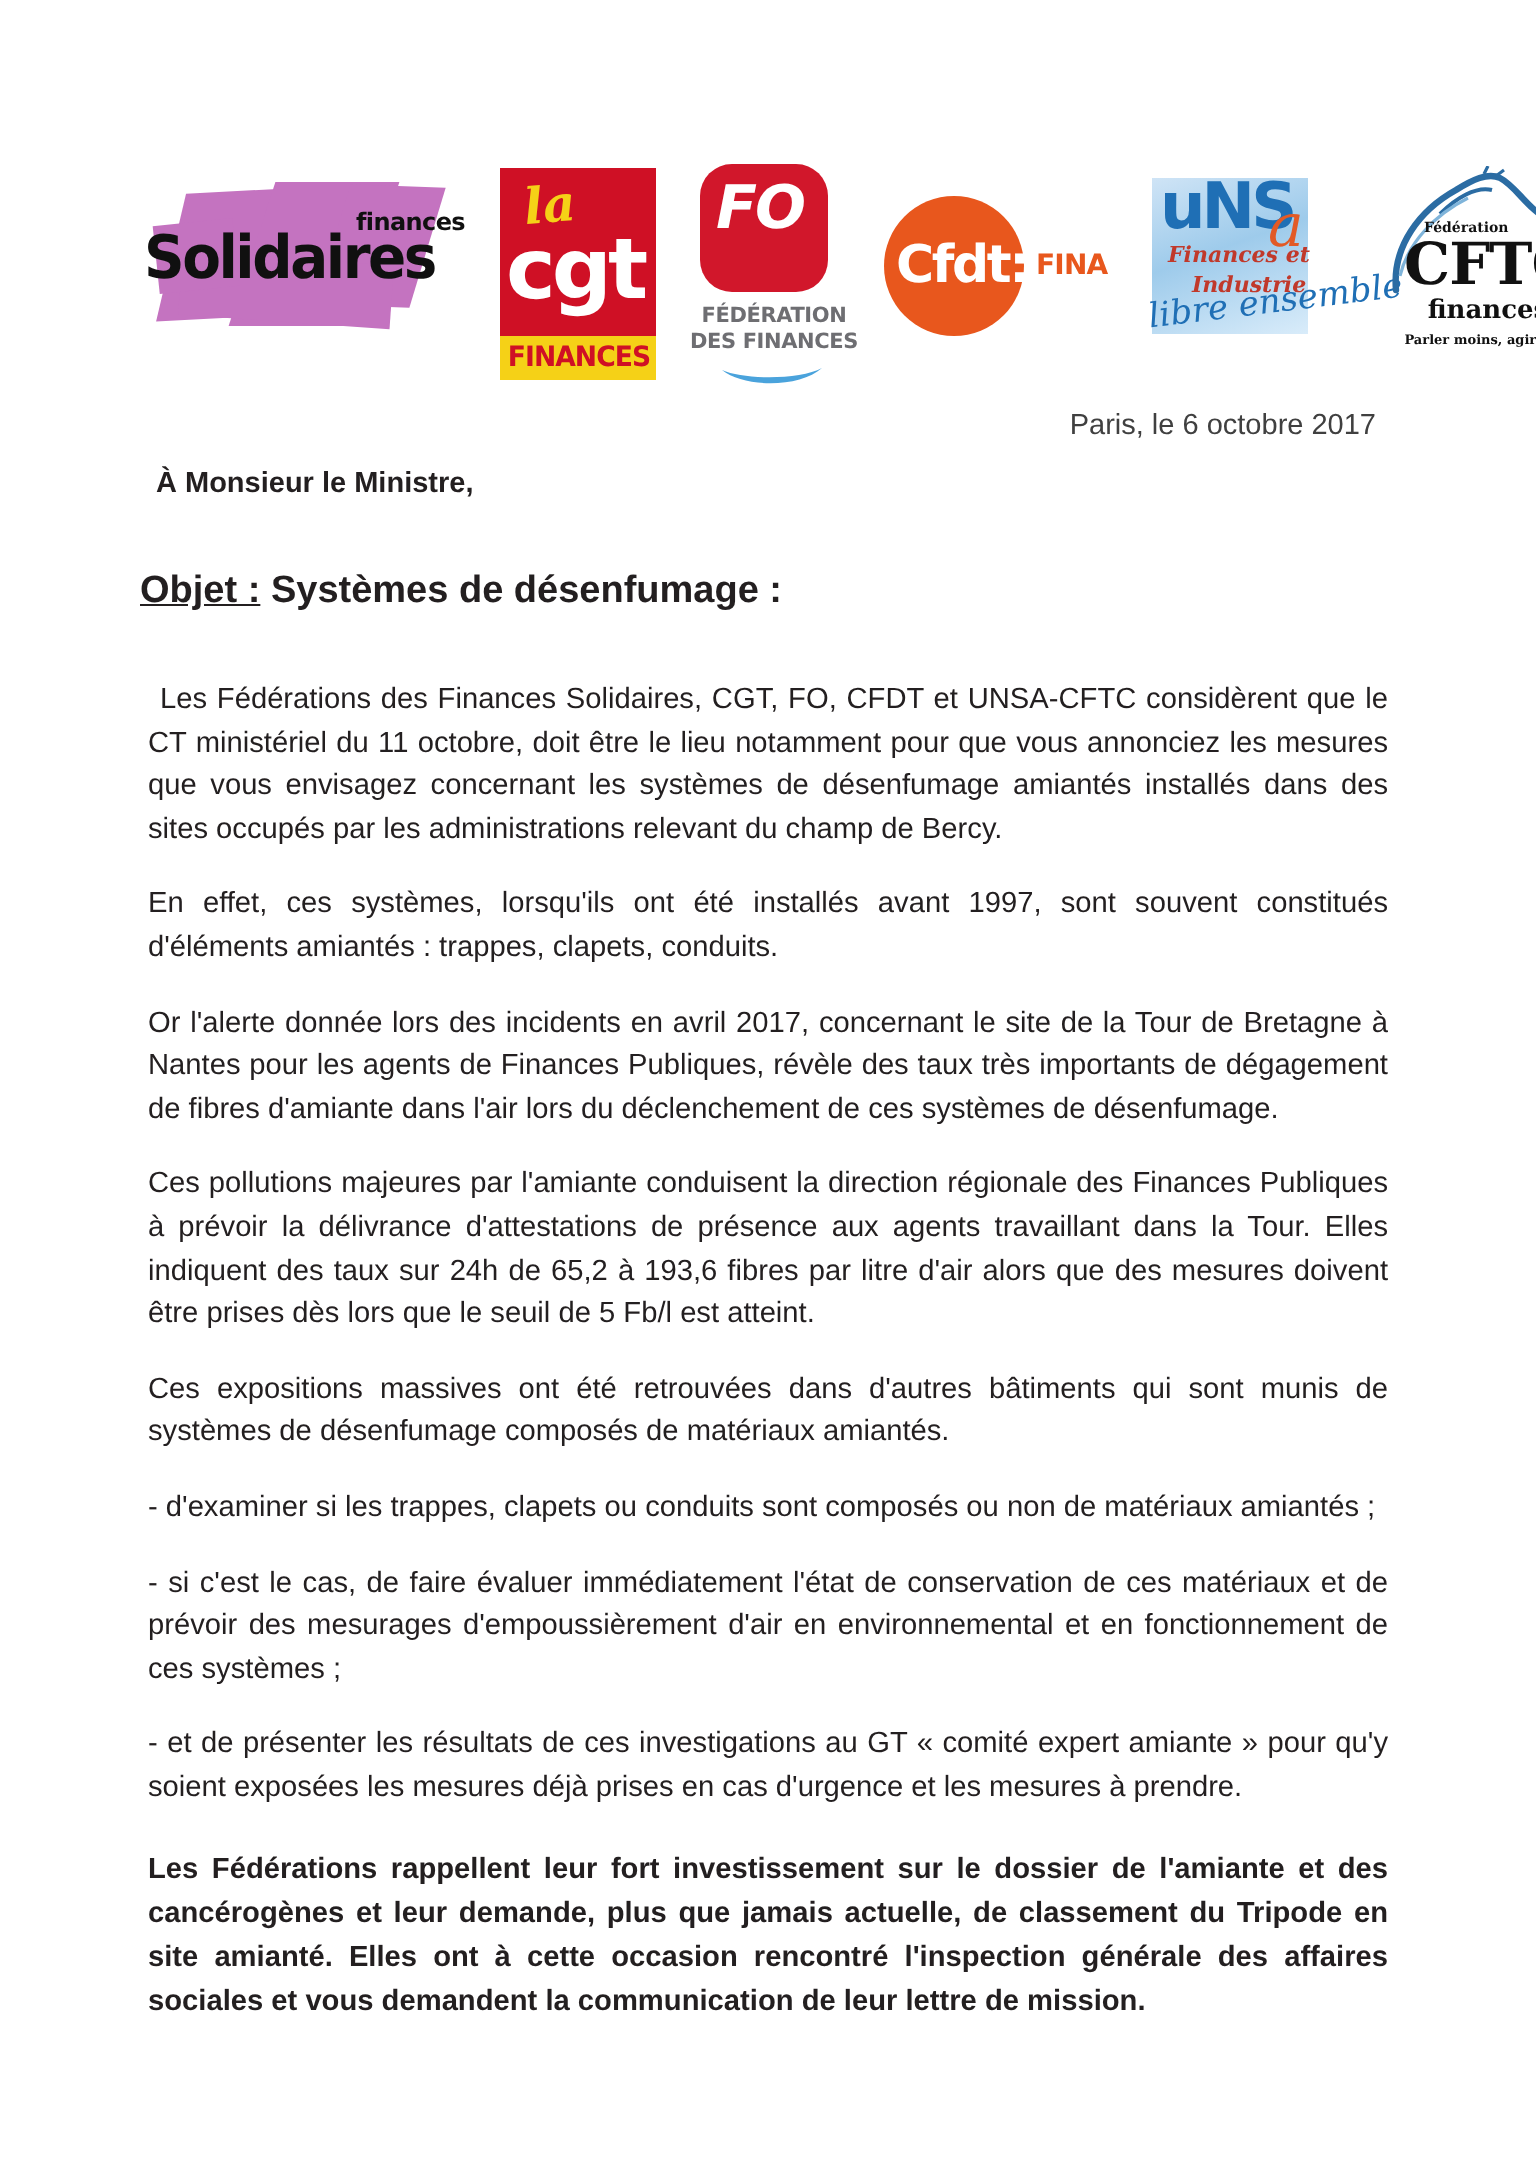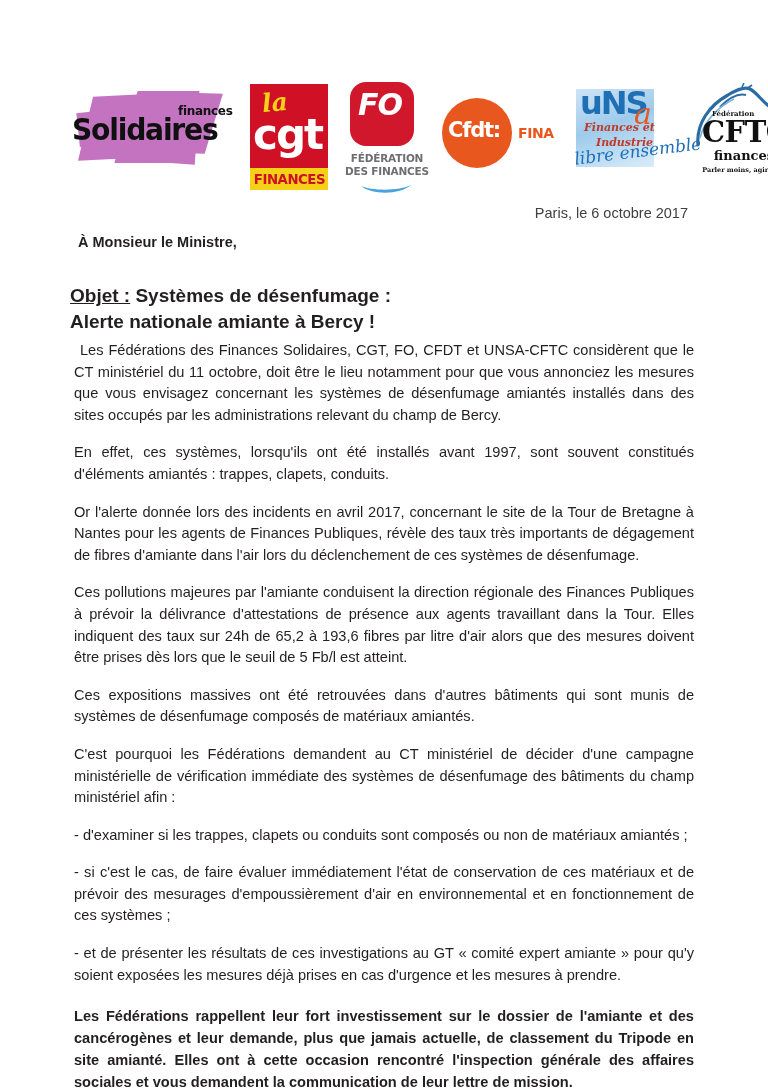--- a/index.html
+++ b/index.html
@@ -206,21 +206,21 @@
     left: 0; top: 6px;
     width: 70px; height: 70px;
     border-radius: 50%;
     background: #e8571d;
   }
   .cfdt-word {
     position: absolute;
     left: 6px; top: 28px;
     font-family: "DejaVu Sans", sans-serif;
     font-weight: bold;
-    font-size: 21px;
+    font-size: 26px;
     color: #ffffff;
     letter-spacing: -1.2px;
     line-height: 1;
   }
   .cfdt-fina {
     position: absolute;
     left: 76px; top: 34px;
     font-family: "DejaVu Sans", sans-serif;
     font-weight: bold;
     font-size: 14px;
@@ -460,29 +460,27 @@
     </div>
 
   </div>
 
   <div class="date-line">Paris, le 6 octobre 2017</div>
 
   <div class="salutation">À Monsieur le Ministre,</div>
 
   <div class="subject">
     <div><span class="u">Objet :</span><span> Systèmes de désenfumage :</span></div>
-    <div>Alerte nationale amiante à Bercy !</div>
   </div>
 
   <div class="body-block">
     <p class="first"> Les Fédérations des Finances Solidaires, CGT, FO, CFDT et UNSA-CFTC considèrent que le CT ministériel du 11 octobre, doit être le lieu notamment pour que vous annonciez les mesures que vous envisagez concernant les systèmes de désenfumage amiantés installés dans des sites occupés par les administrations relevant du champ de Bercy.</p>
     <p>En effet, ces systèmes, lorsqu'ils ont été installés avant 1997, sont souvent constitués d'éléments amiantés : trappes, clapets, conduits.</p>
     <p>Or l'alerte donnée lors des incidents en avril 2017, concernant le site de la Tour de Bretagne à Nantes pour les agents de Finances Publiques, révèle des taux très importants de dégagement de fibres d'amiante dans l'air lors du déclenchement de ces systèmes de désenfumage.</p>
     <p>Ces pollutions majeures par l'amiante conduisent la direction régionale des Finances Publiques à prévoir la délivrance d'attestations de présence aux agents travaillant dans la Tour. Elles indiquent des taux sur 24h de 65,2 à 193,6 fibres par litre d'air alors que des mesures doivent être prises dès lors que le seuil de 5 Fb/l est atteint.</p>
     <p>Ces expositions massives ont été retrouvées dans d'autres bâtiments qui sont munis de systèmes de désenfumage composés de matériaux amiantés.</p>
-    <p>C'est pourquoi les Fédérations demandent au CT ministériel de décider d'une campagne ministérielle de vérification immédiate des systèmes de désenfumage des bâtiments du champ ministériel afin :</p>
     <p>- d'examiner si les trappes, clapets ou conduits sont composés ou non de matériaux amiantés ;</p>
     <p>- si c'est le cas, de faire évaluer immédiatement l'état de conservation de ces matériaux et de prévoir des mesurages d'empoussièrement d'air en environnemental et en fonctionnement de ces systèmes ;</p>
     <p>- et de présenter les résultats de ces investigations au GT « comité expert amiante » pour qu'y soient exposées les mesures déjà prises en cas d'urgence et les mesures à prendre.</p>
     <p class="closing">Les Fédérations rappellent leur fort investissement sur le dossier de l'amiante et des cancérogènes et leur demande, plus que jamais actuelle, de classement du Tripode en site amianté. Elles ont à cette occasion rencontré l'inspection générale des affaires sociales et vous demandent la communication de leur lettre de mission.</p>
   </div>
 
 </div>
 
 </body></html>

